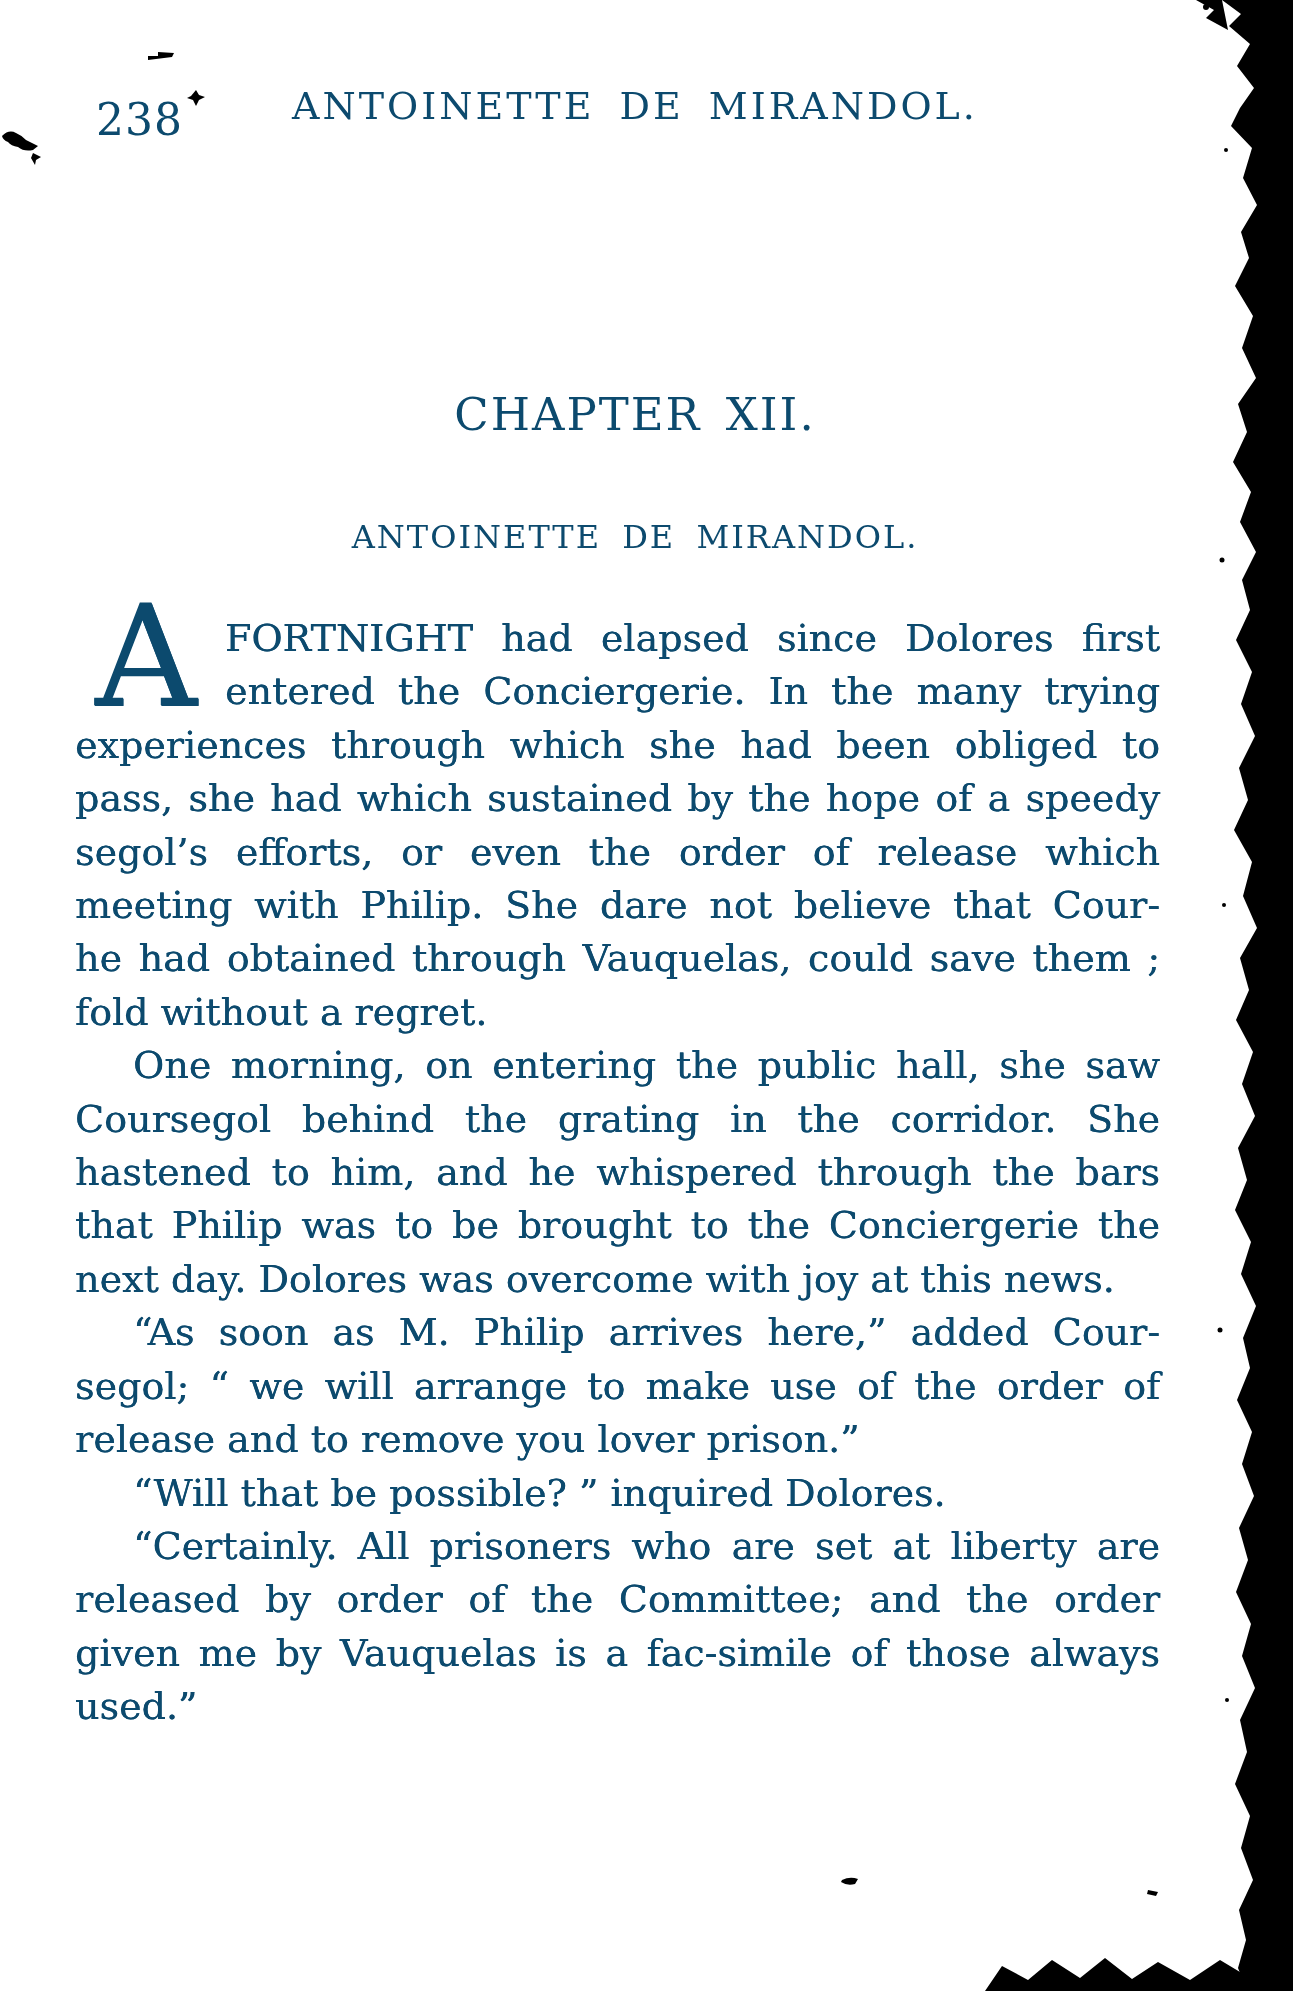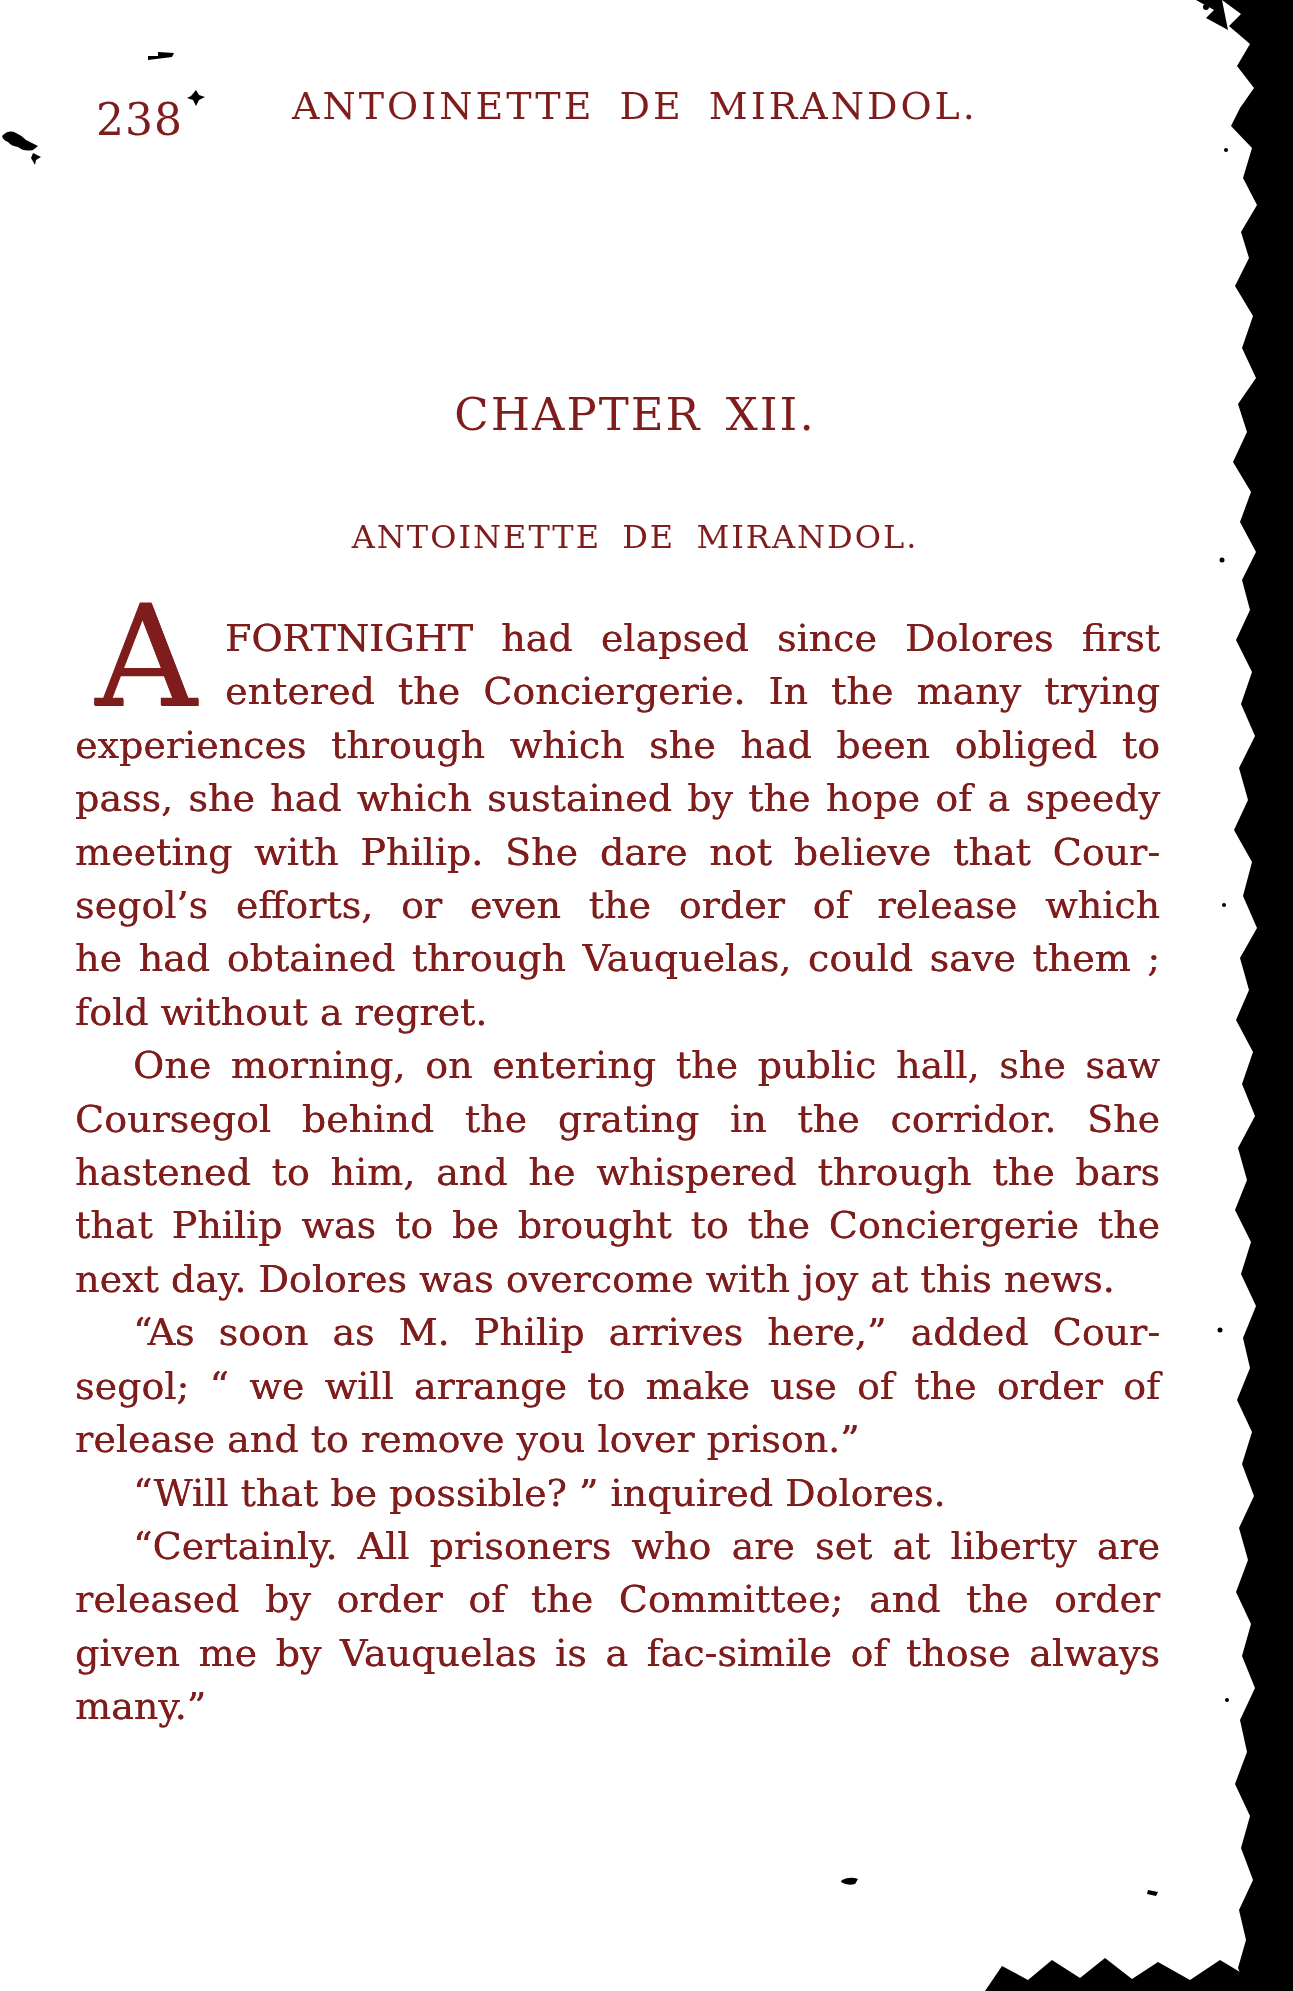--- a/index.html
+++ b/index.html
@@ -1,21 +1,21 @@
 <!DOCTYPE html>
 <html><head>
 <meta charset="utf-8">
 <title>Book page scan</title>
 <style>
   html,body { margin:0; padding:0; background:#ffffff; }
   .page {
     position:relative;
     width:1293px; height:1991px;
     background:#ffffff;
-    color:#7f1d1d;
+    color:#0c4a6e;
     font-family:"DejaVu Serif", "Liberation Serif", serif;
     overflow:hidden;
   }
 
   
   .page-number {
     position:absolute; left:96px; top:94px;
     font-size:44px; letter-spacing:1px;
   }
   .running-header {
@@ -75,22 +75,22 @@
   <div class="chapter-subtitle">ANTOINETTE DE MIRANDOL.</div>
 
   <div class="body-text">
     <div class="drop-cap">A</div>
 
   <div class="para">
         <div class="line just ind-drop">FORTNIGHT  had  elapsed  since  Dolores  first</div>
         <div class="line just ind-drop">entered the Conciergerie.  In the many trying</div>
         <div class="line just">experiences through which she had been obliged to</div>
         <div class="line just">pass, she had which sustained by the hope of a speedy</div>
+        <div class="line just">segol’s efforts, or even the order of release which</div>
         <div class="line just">meeting with Philip.  She dare not believe that Cour-</div>
-        <div class="line just">segol’s efforts, or even the order of release which</div>
         <div class="line just">he had obtained through Vauquelas, could save them ;</div>
         <div class="line">fold without a regret.</div>
       </div>
       <div class="para">
         <div class="line just ind-para">One morning, on entering the public hall, she saw</div>
         <div class="line just">Coursegol behind the grating in the corridor.  She</div>
         <div class="line just">hastened to him, and he whispered through the bars</div>
         <div class="line just">that Philip was to be brought to the Conciergerie the</div>
         <div class="line">next day.  Dolores was overcome with joy at this news.</div>
       </div>
@@ -99,21 +99,21 @@
         <div class="line just">segol; “ we will arrange to make use of the order of</div>
         <div class="line">release and to remove you lover prison.”</div>
       </div>
       <div class="para">
         <div class="line ind-para">“Will that be possible? ” inquired Dolores.</div>
       </div>
       <div class="para">
         <div class="line just ind-para">“Certainly.  All prisoners who are set at liberty are</div>
         <div class="line just">released by order of the Committee; and the order</div>
         <div class="line just">given me by Vauquelas is a fac-simile of those always</div>
-        <div class="line">many.”</div>
+        <div class="line">used.”</div>
       </div>
     </div>
 
   <svg class="artifacts" width="1293" height="1991" viewBox="0 0 1293 1991" xmlns="http://www.w3.org/2000/svg">
 
     <path fill="#000000" d="
       M1293 0 L1222 0
       L1241 14 L1229 26 L1250 44 L1237 66 L1254 88 L1240 108 L1231 126 L1252 148
       L1243 178 L1257 205 L1241 232 L1249 258 L1235 286 L1253 316 L1242 348 L1256 378
       L1238 404 L1247 432 L1233 462 L1251 492 L1240 522 L1256 552 L1242 580 L1250 610

